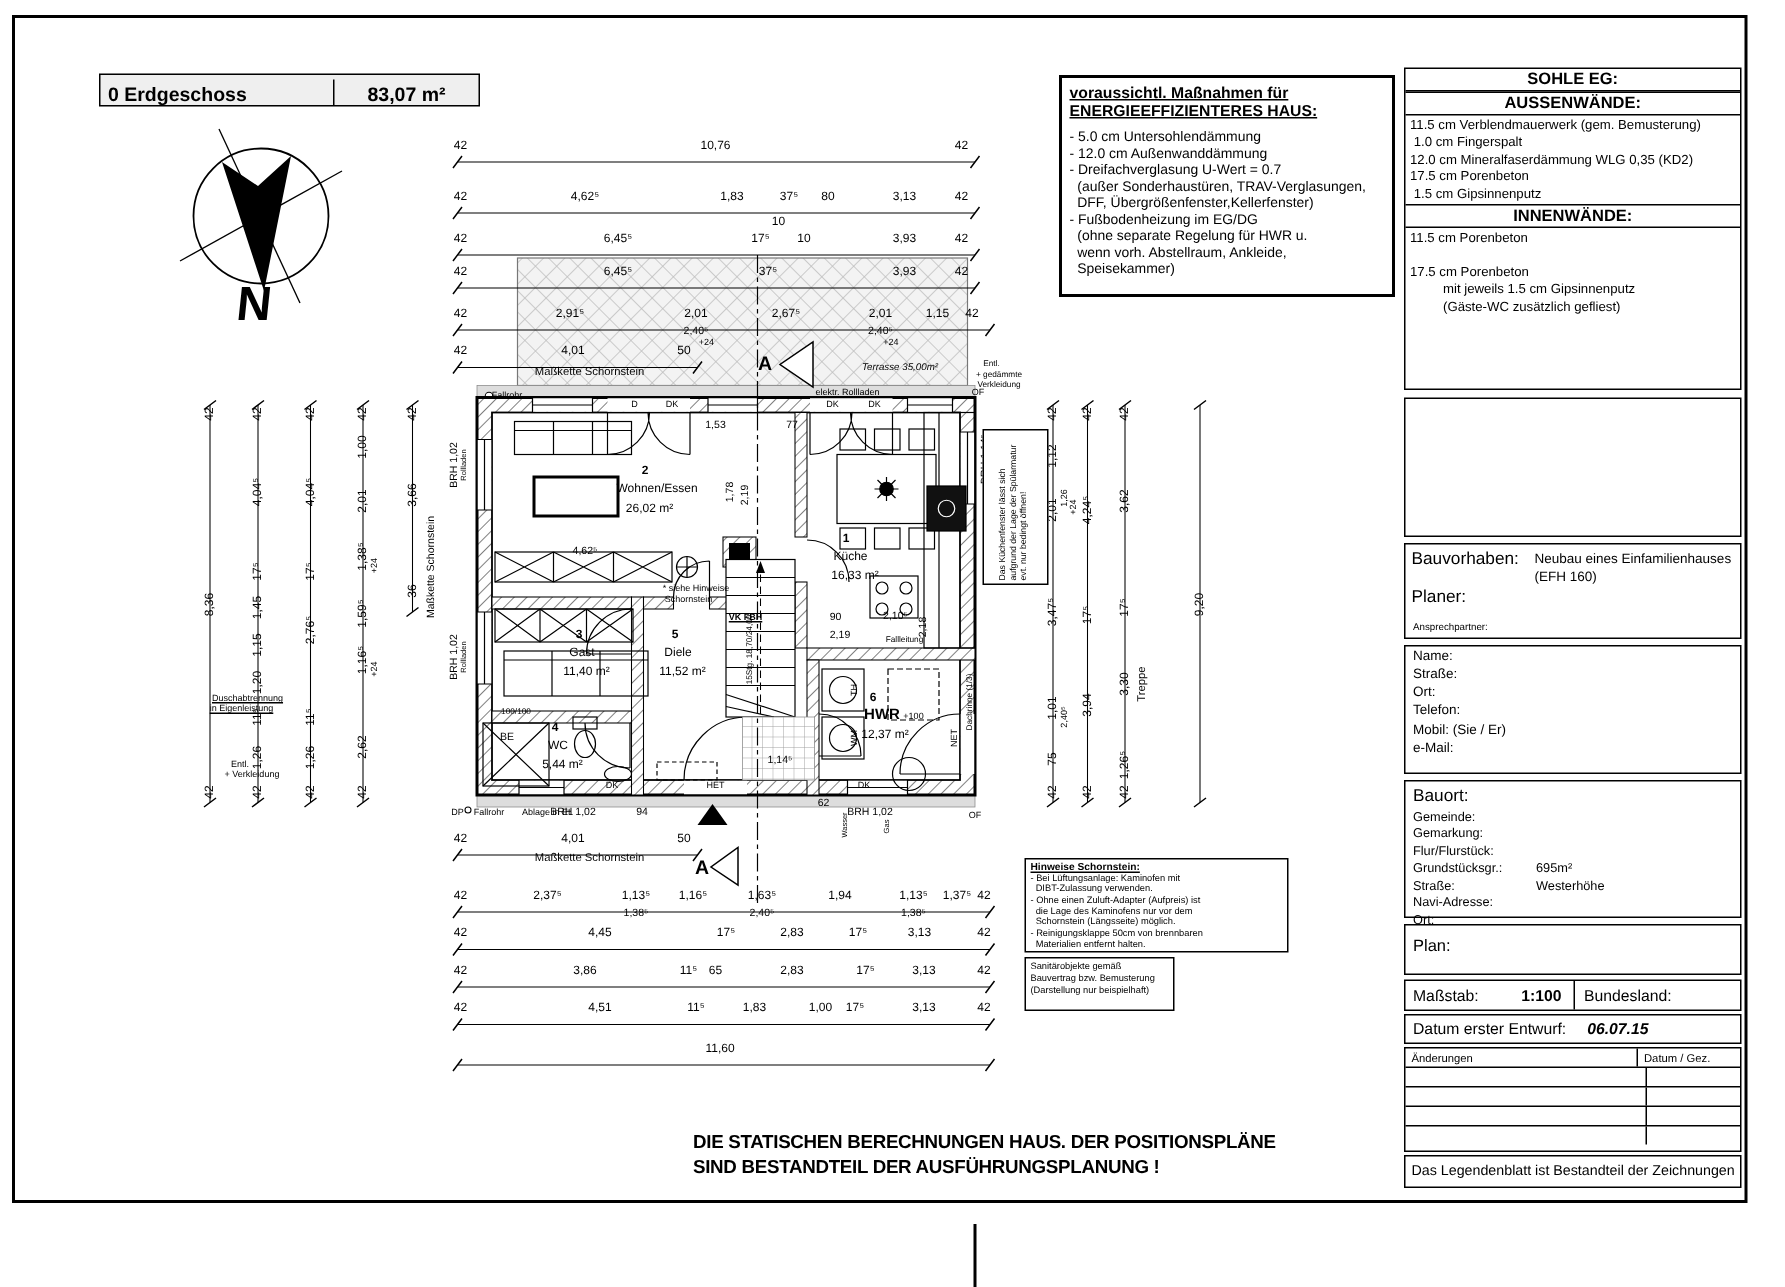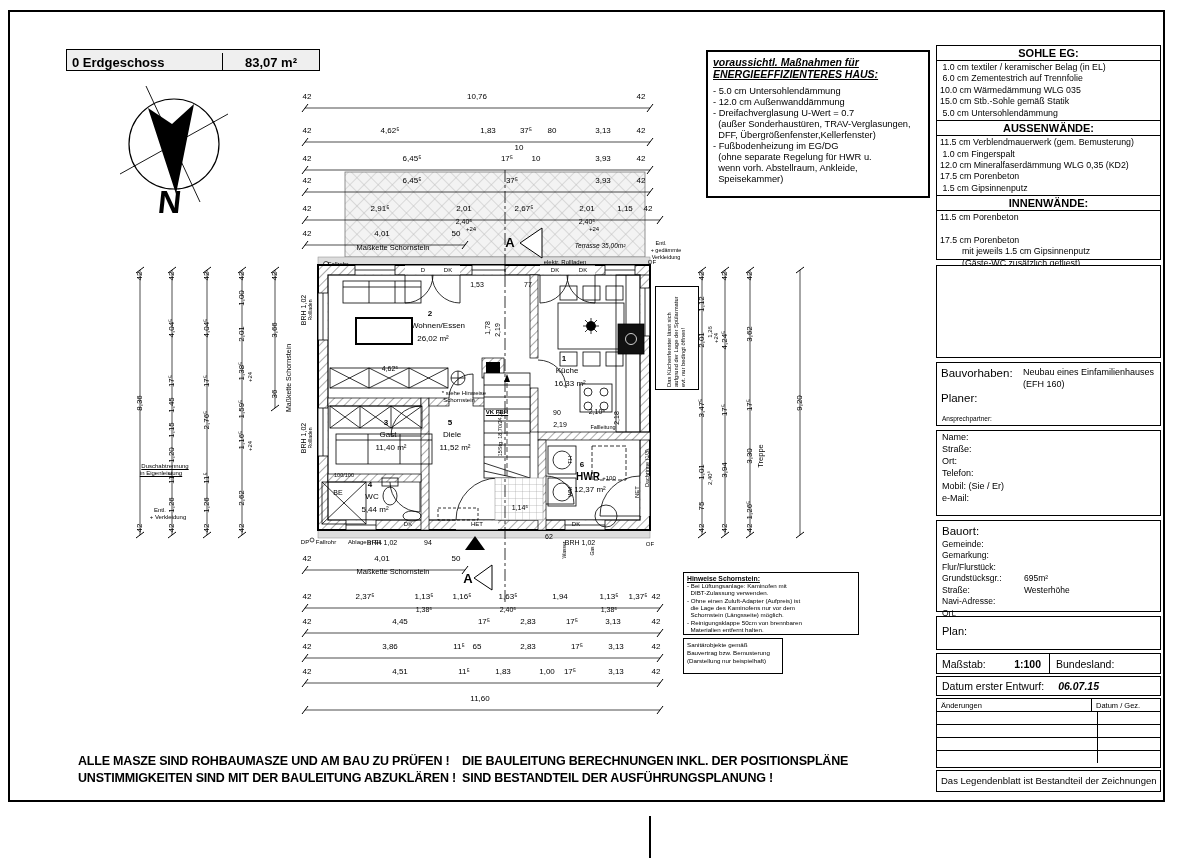--- a/index.html
+++ b/index.html
@@ -6,21 +6,21 @@
   body{width:1190px;height:858px;font-family:"Liberation Sans",sans-serif;color:#000;position:relative;overflow:hidden;}
   .abs{position:absolute;align-items:flex-end;}
   .sheet{position:absolute;left:0;top:0;width:1190px;height:858px;background:#fff;}
   .frame{position:absolute;left:8px;top:10px;width:1153px;height:788px;border:2.5px solid #000;}
   
   .title-box{left:66px;top:49px;width:254px;height:22px;border:1.8px solid #000;background:#efefef;display:flex;box-sizing:border-box;}
   .title-box .cell1{flex:0 0 150px;border-right:1.5px solid #000;font-weight:bold;font-size:13px;padding:2px 0 0 5px;}
   .title-box .cell2{flex:1;font-weight:bold;font-size:13px;text-align:center;padding-top:2px;}
   
   .energy{left:706px;top:50px;width:224px;height:148px;border:2px solid #000;box-sizing:border-box;padding:4px 5px;background:#fff;}
-  .energy .et{font-size:10.5px;font-weight:bold;text-decoration:underline;line-height:1.15;font-style:italic;}
+  .energy .et{font-size:10.5px;font-weight:bold;text-decoration:underline;line-height:1.15;}
   .energy .elist{margin-top:6px;font-size:9.3px;line-height:1.18;white-space:pre;}
   
   .pbox{position:absolute;left:936px;width:225px;border:1.8px solid #000;box-sizing:border-box;background:#fff;}
   .leg-head{font-size:11px;font-weight:bold;text-align:center;padding:1px 0;border-bottom:1.2px solid #000;}
   .leg-head.mid{border-top:1.2px solid #000;}
   .leg-list{font-size:8.8px;line-height:1.3;padding:1px 3px;white-space:pre;}
   .bv-row{display:flex;padding:4px 4px 0 4px;}
   .bv-label{font-size:11.5px;flex:0 0 82px;}
   .bv-val{font-size:9px;line-height:1.3;}
   .small-label{font-size:6.5px;position:absolute;left:5px;bottom:3px;}
@@ -259,21 +259,20 @@
   <div class="abs sanitaer">
     <div>
         <div class="sl">Sanitärobjekte gemäß</div>
         <div class="sl">Bauvertrag bzw. Bemusterung</div>
         <div class="sl">(Darstellung nur beispielhaft)</div>
       </div>
   </div>
 
   <div class="pbox" style="top:45px;height:215px;">
     <div class="leg-head">SOHLE EG:</div>
-    <div class="leg-list"><div> 1.0 cm textiler / keramischer Belag (in EL)</div><div> 6.0 cm Zementestrich auf Trennfolie</div><div>10.0 cm Wärmedämmung WLG 035</div><div>15.0 cm Stb.-Sohle gemäß Statik</div><div> 5.0 cm Untersohlendämmung</div></div>
     <div class="leg-head mid">AUSSENWÄNDE:</div>
     <div class="leg-list"><div>11.5 cm Verblendmauerwerk (gem. Bemusterung)</div><div> 1.0 cm Fingerspalt</div><div>12.0 cm Mineralfaserdämmung WLG 0,35 (KD2)</div><div>17.5 cm Porenbeton</div><div> 1.5 cm Gipsinnenputz</div></div>
     <div class="leg-head mid">INNENWÄNDE:</div>
     <div class="leg-list"><div>11.5 cm Porenbeton</div><div>&nbsp;</div><div>17.5 cm Porenbeton</div><div>         mit jeweils 1.5 cm Gipsinnenputz</div><div>         (Gäste-WC zusätzlich gefliest)</div></div>
   </div>
 
   <div class="pbox" style="top:265px;height:93px;"></div>
 
   <div class="pbox" style="top:362px;height:64px;">
     <div class="bv-row">
@@ -383,23 +382,19 @@
         <div class="c1">&nbsp;</div>
         <div class="c2"></div>
       </div>
       </div>
   </div>
 
   <div class="pbox" style="top:770px;height:22px;">
     <div class="foot-note">Das Legendenblatt ist Bestandteil der Zeichnungen</div>
   </div>
 
-  <div class="abs warn" style="left:78px;top:753px;">
-    <div>ALLE MASZE SIND ROHBAUMASZE UND AM BAU ZU PRÜFEN !</div>
-    <div>UNSTIMMIGKEITEN SIND MIT DER BAULEITUNG ABZUKLÄREN !</div>
-  </div>
   <div class="abs warn" style="left:462px;top:753px;">
-    <div>DIE BAULEITUNG BERECHNUNGEN INKL. DER POSITIONSPLÄNE</div>
+    <div>DIE STATISCHEN BERECHNUNGEN HAUS. DER POSITIONSPLÄNE</div>
     <div>SIND BESTANDTEIL DER AUSFÜHRUNGSPLANUNG !</div>
   </div>
 
   <div class="abs foldmark"></div>
 </div>
 
 </body></html>

